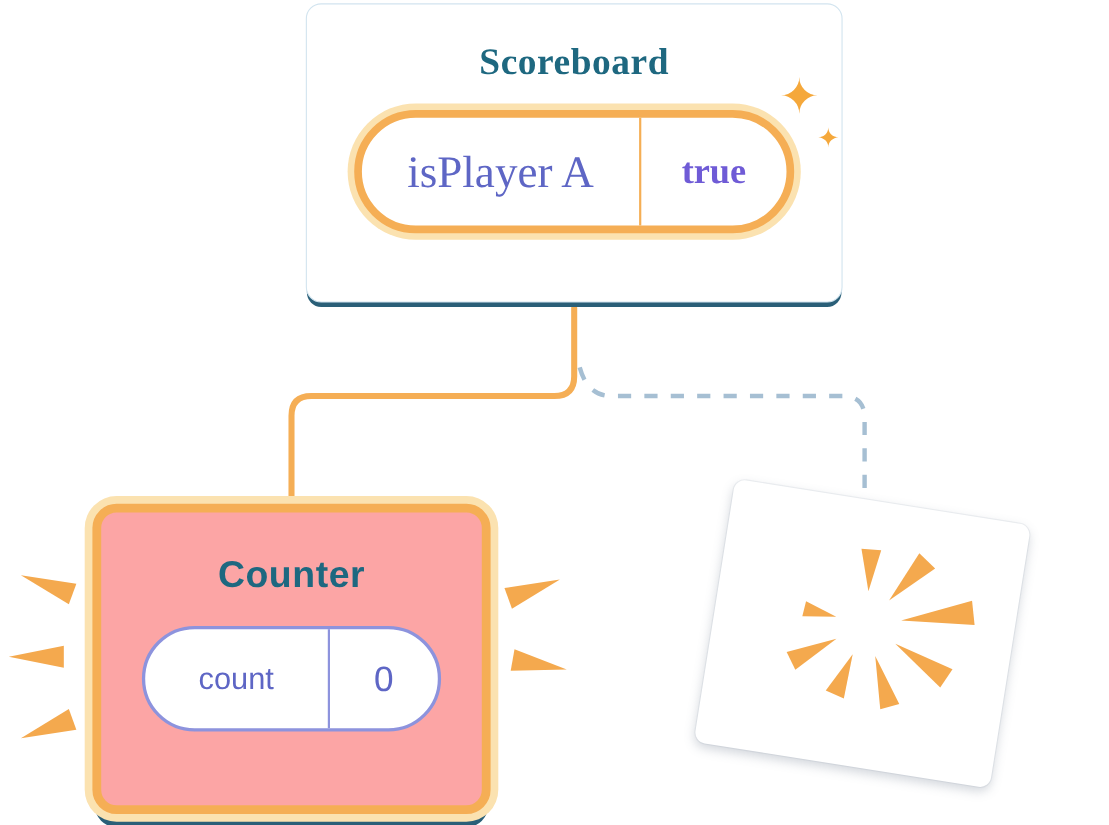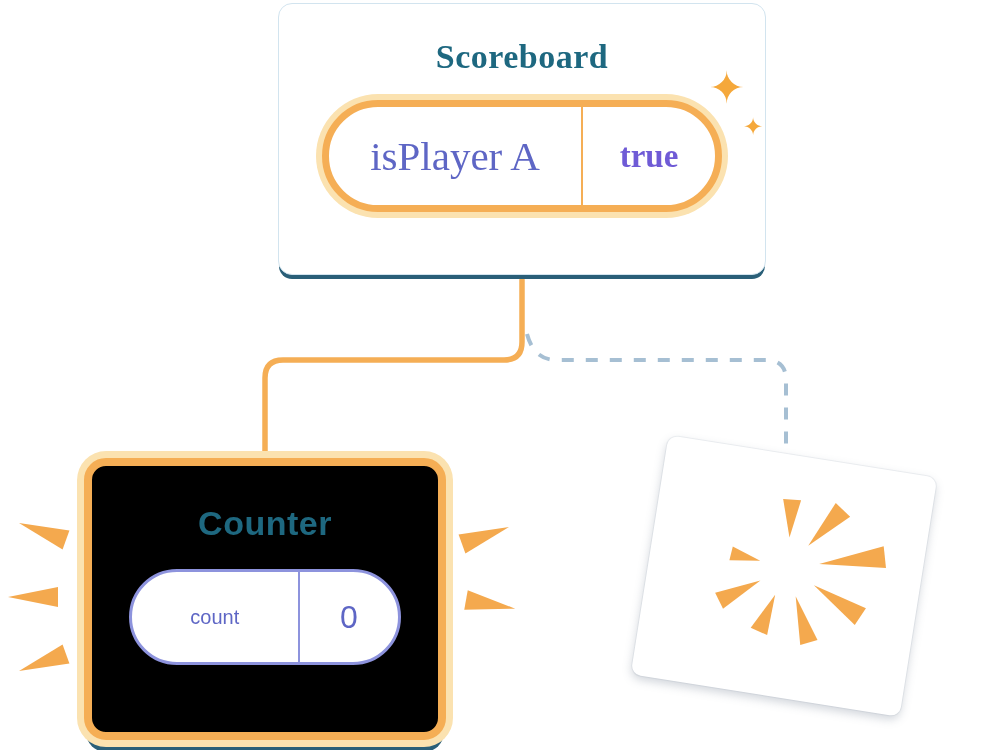--- a/index.html
+++ b/index.html
@@ -45,32 +45,32 @@
   .state-pill .value{width:132px;display:flex;align-items:center;justify-content:center;
     font-size:33px;font-weight:700;color:var(--value-purple);}
 
   .sparkle{position:absolute;color:#F5A83B;line-height:1;}
   .sparkle.big{right:-30px;top:-40px;font-size:44px;}
   .sparkle.small{right:-48px;top:8px;font-size:24px;}
 
   
   .counter{
     position:absolute;left:84px;top:458px;width:362px;height:282px;
-    background:#000000;border:8px solid var(--orange);border-radius:22px;
+    background:#fca5a5;border:8px solid var(--orange);border-radius:22px;
     box-shadow:0 0 0 7px var(--orange-light),0 14px 0 -2px var(--card-edge-dark);
     display:flex;flex-direction:column;align-items:center;
   }
   .counter .card-title{margin-top:38px;}
   .counter-pill{
     margin-top:26px;width:272px;height:96px;
     border:3px solid var(--pill-purple-border);border-radius:50px;background:#fff;
     display:flex;align-items:stretch;
   }
   .counter-pill .name{flex:1;display:flex;align-items:center;justify-content:center;
-    font-size:20px;color:var(--state-purple);}
+    font-size:28px;color:var(--state-purple);}
   .counter-pill .divider{width:2.5px;background:var(--pill-purple-border);}
   .counter-pill .value{width:98px;display:flex;align-items:center;justify-content:center;
     font-size:32px;color:var(--state-purple);}
 
   
   .removed{
     position:absolute;left:648px;top:455px;width:272px;height:242px;
     background:#fff;border-radius:10px;transform:rotate(9deg);
     box-shadow:0 4px 10px rgba(90,105,125,.28),0 0 0 1px rgba(120,140,160,.10);
     overflow:hidden;

